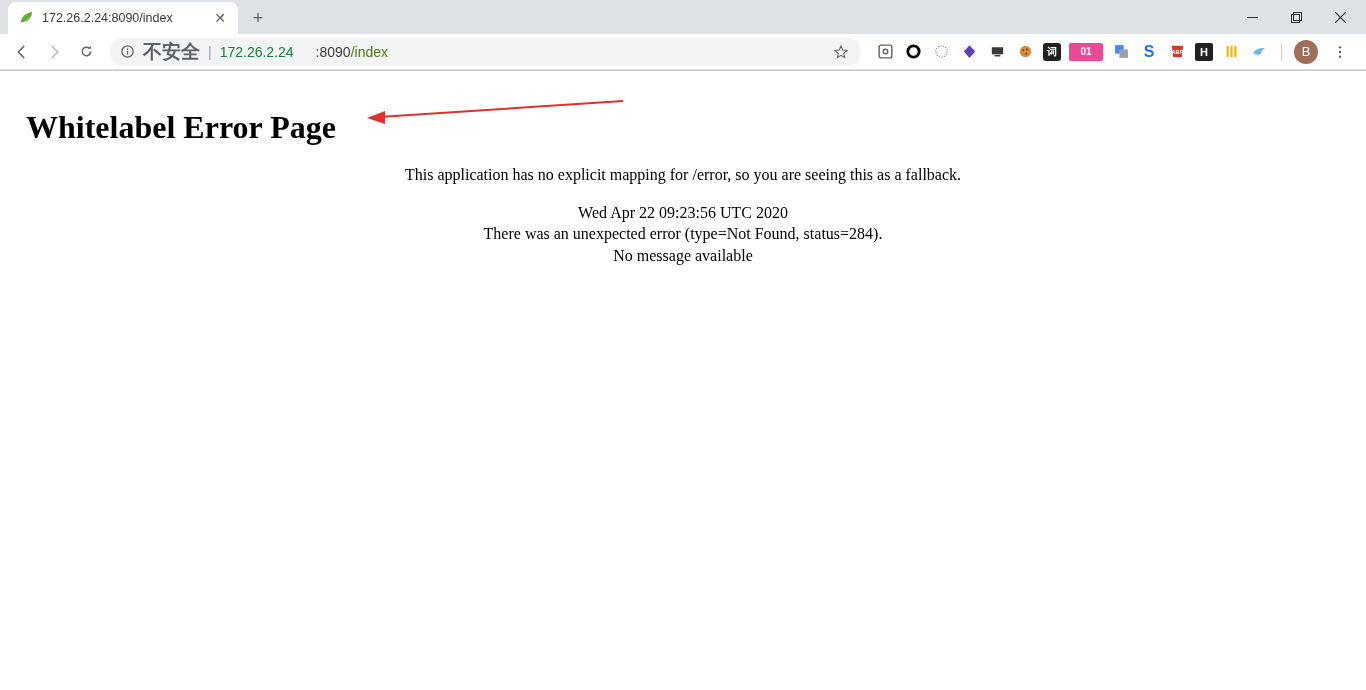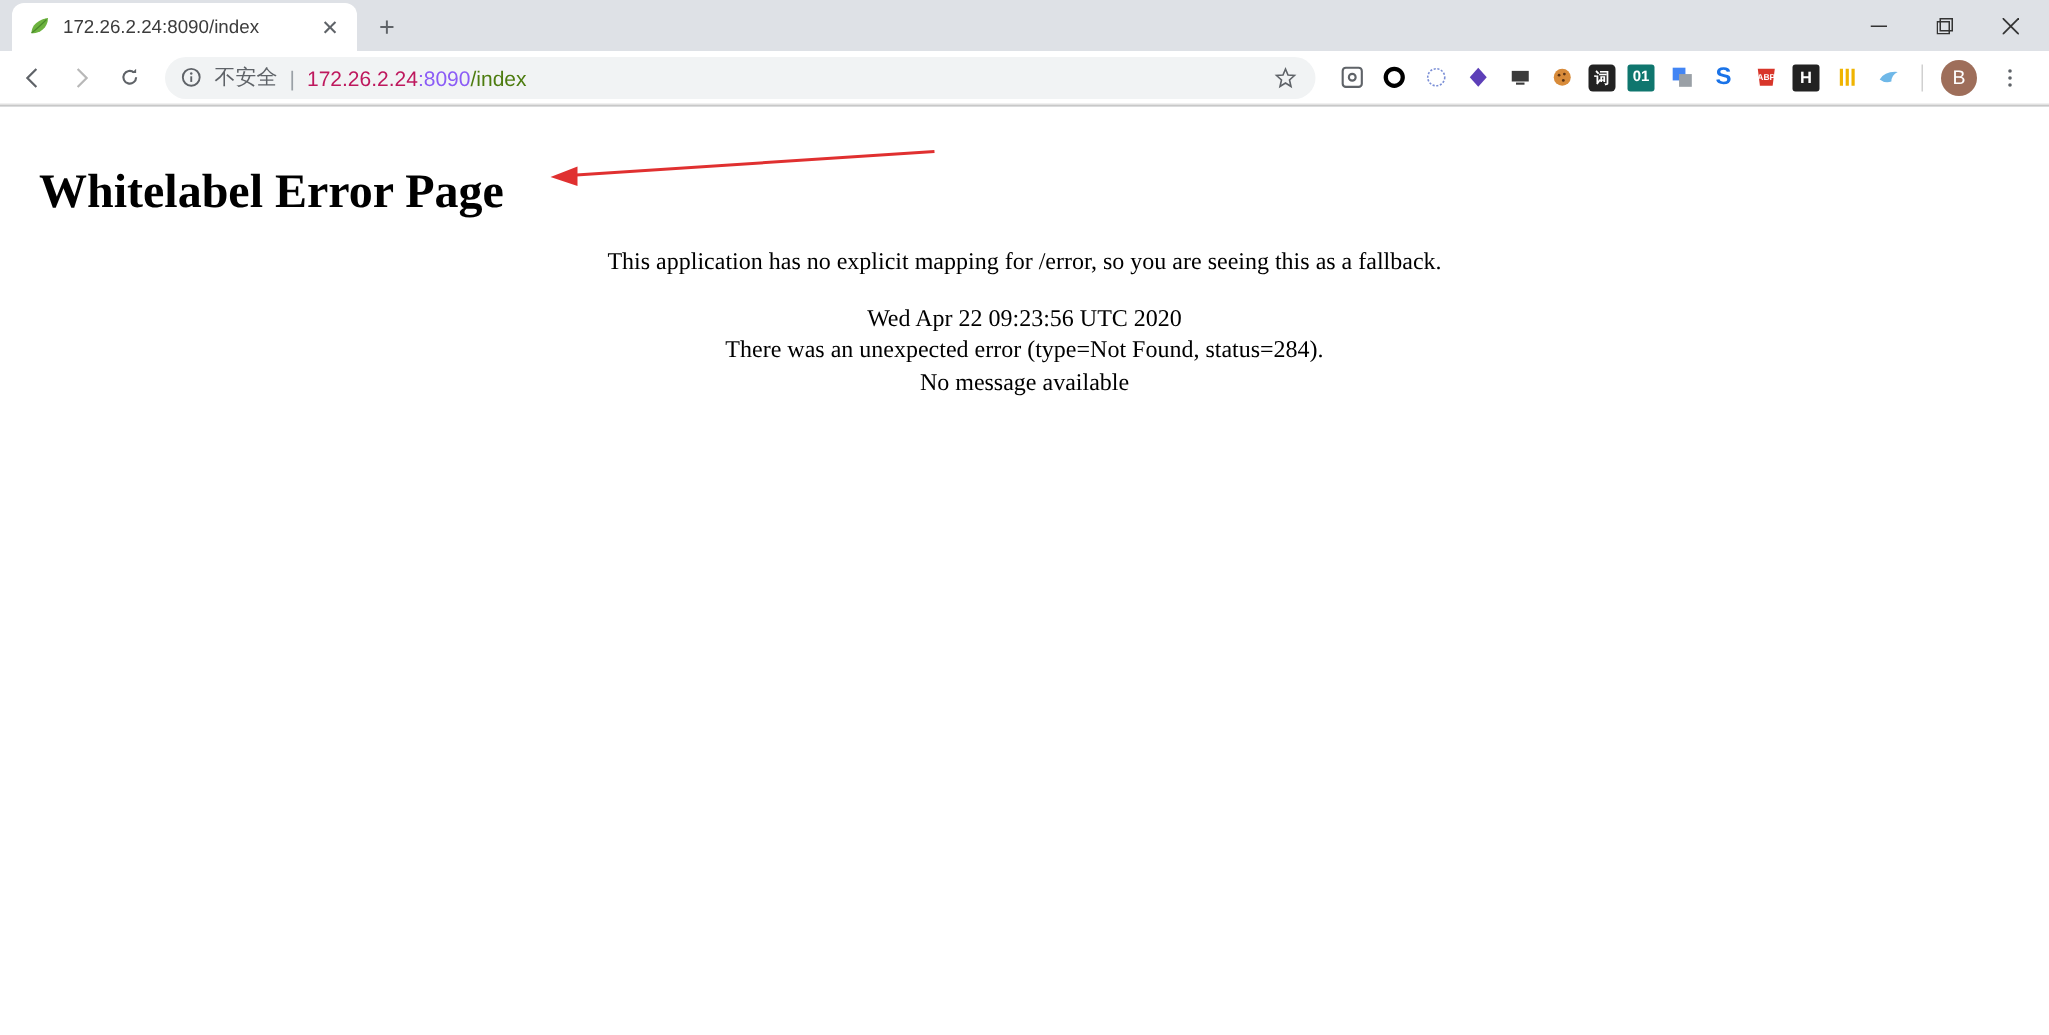--- a/index.html
+++ b/index.html
@@ -72,24 +72,24 @@
     .omnibox {
       flex: 1; height: 28px;
       background: #f1f3f4; border-radius: 14px;
       display: flex; align-items: center;
       padding: 0 10px; gap: 8px;
       font-size: 14px;
       color: #202124;
       margin: 0 6px;
     }
     .omnibox .info-icon { color: #5f6368; display:flex; align-items:center;}
-    .omnibox .security-text { color: #5f6368; font-size: 14px;}
+    .omnibox .security-text { color: #5f6368; font-size: 19px; font-weight: bold;}
     .omnibox .divider { color: #9aa0a6; }
-    .url-host { color: #be185d; }
-    .url-port { color: #8b5cf6; }
+    .url-host { color: #15803d; }
+    .url-port { color: #404040; margin-left: 22px; }
     .url-path { color: #4d7c0f; }
     .star-icon { color: #5f6368; margin-right:2px; margin-left:4px; display:flex;align-items:center;}
     .extensions { display: flex; align-items: center; gap: 8px; padding: 0 4px; }
     .ext-icon {
       width: 20px; height: 20px; display: flex; align-items: center; justify-content: center;
       font-size: 14px; cursor: pointer;
     }
     .ext-sep { width:1px; height:18px; background:#d0d0d0; margin:0 4px;}
     .avatar {
       width: 24px; height: 24px; border-radius: 50%;
@@ -223,21 +223,21 @@
         </span>
       <span class="ext-icon">
           <svg width="17" height="17" viewBox="0 0 24 24">
             <circle cx="12" cy="12" r="8" fill="#d88b3a"></circle>
             <circle cx="9" cy="10" r="1.3" fill="#5a3314"></circle>
             <circle cx="14" cy="9" r="1.3" fill="#5a3314"></circle>
             <circle cx="13" cy="15" r="1.3" fill="#5a3314"></circle>
           </svg>
         </span>
       <span class="ext-icon" style="background:#222;color:#fff;border-radius:3px;font-size:10px;width:18px;height:18px;font-weight:bold;">词</span>
-      <span class="ext-icon" style="background:#0f766e;color:#fff;border-radius:2px;font-size:10px;width:18px;height:18px;font-weight:bold;">01</span>
+      <span class="ext-icon" style="background:#ec4899;color:#fff;border-radius:2px;font-size:10px;width:34px;height:18px;font-weight:bold;">01</span>
       <span class="ext-icon">
           <svg width="17" height="17" viewBox="0 0 24 24">
             <rect x="3" y="3" width="12" height="12" fill="#4285f4"></rect>
             <rect x="9" y="9" width="12" height="12" fill="#9aa0a6"></rect>
           </svg>
         </span>
       <span class="ext-icon" style="color:#1a73e8;font-weight:bold;font-size:16px;">S</span>
       <span class="ext-icon">
           <svg width="17" height="17" viewBox="0 0 24 24">
             <path d="M4 4 H20 L18 20 H6 Z" fill="#d8362a"></path>

